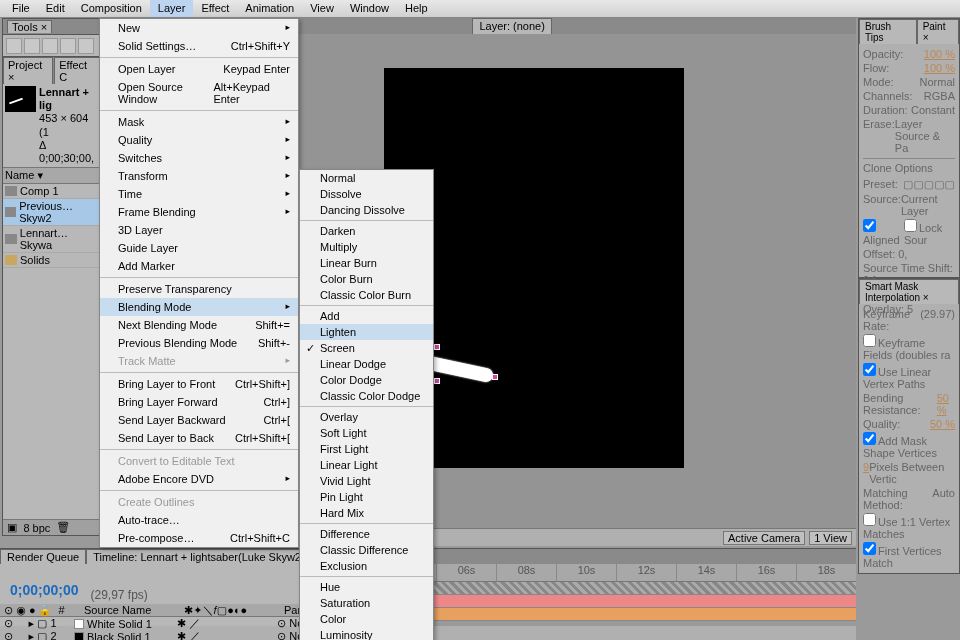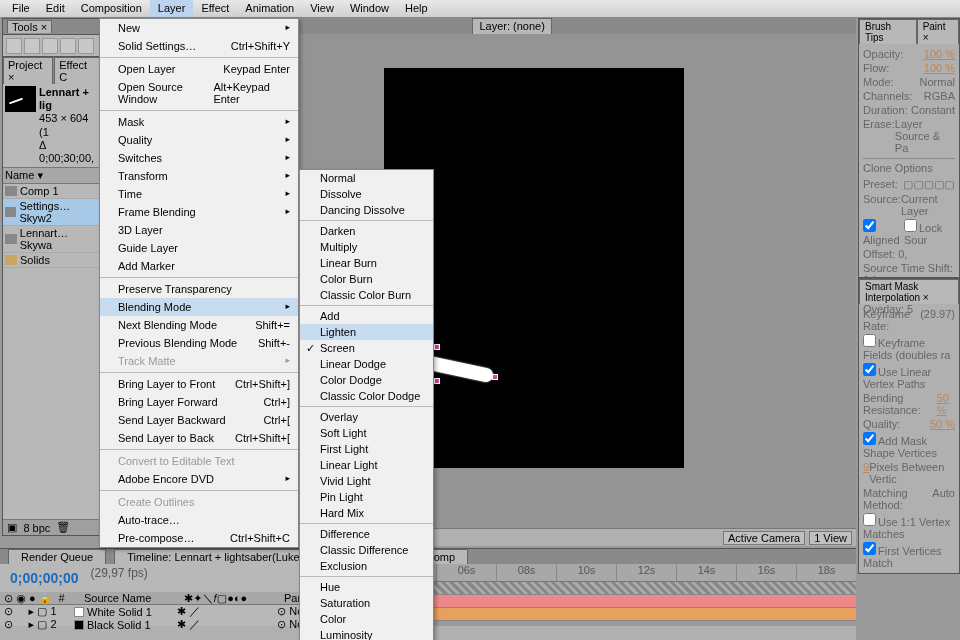--- a/index.html
+++ b/index.html
@@ -43,21 +43,21 @@
 .right-col { position: absolute; top: 18px; right: 0; width: 102px; bottom: 0; }
 .right-panel { background: #b0b0b0; border: 1px solid #555; margin-bottom: 0; font-size: 10px; }
 .right-panel .hdr { display:flex; background:#8a8a8a; }
 .right-panel .hdr span { background:#b8b8b8; padding:1px 5px; border:1px solid #666; border-bottom:none; font-size:10px; }
 .right-panel .body { padding: 3px 4px; color:#666; }
 .right-panel .body .ln { display:flex; justify-content:space-between; padding:1px 0; }
 .right-panel .body .ln .val { color:#b85; text-decoration:underline; }
 .right-panel .body .ln input[type=checkbox] { margin-right:2px; }
 .timeline-area { position: absolute; bottom: 0; left: 0; right: 104px; height: 92px; background: #b0b0b0; border-top: 1px solid #555; }
 .tl-tabs { display:flex; background:#8a8a8a; height:15px; font-size:10px; }
-.tl-tabs span { background:#b8b8b8; padding:1px 12px; border:1px solid #666; border-bottom:none; margin-left:8px; }
+.tl-tabs span { background:#b8b8b8; padding:1px 6px; border:1px solid #666; border-bottom:none; margin-left:0; }
 .tl-body { display:flex; height:62px; }
 .tl-left { width: 435px; background:#b8b8b8; border-right:1px solid #555; }
 .tl-time { color:#1a6abf; font-weight:bold; font-size:14px; padding:4px; }
 .tl-fps { font-size:12px; color:#555; }
 .tl-header-row { display:flex; background:#a8a8a8; font-size:9px; border-bottom:1px solid #777; padding:0 4px; height:13px; align-items:center; }
 .tl-layer-row { display:flex; font-size:10px; padding:1px 4px; height:13px; align-items:center; }
 .tl-layer-row .sw { width:10px; height:10px; margin-right:3px; }
 .tl-right { flex:1; background:#9a9a9a; position:relative; }
 .tl-ruler { height:18px; background:#a8a8a8; border-bottom:1px solid #777; display:flex; font-size:9px; color:#555;justify-content:center; }
 .tl-ruler span { width:60px; text-align:center; border-left:1px solid #888; }
@@ -283,21 +283,21 @@
     </div>
   </div>
   <div class="proj-list">
     <div class="hdr"><span>Name</span> ▾</div>
     <div class="row">
         <i class="ico"></i>
         <span>Comp 1</span>
       </div>
     <div class="row sel">
         <i class="ico"></i>
-        <span>Settings…Skyw2</span>
+        <span>Previous…Skyw2</span>
       </div>
     <div class="row">
         <i class="ico"></i>
         <span>Lennart…Skywa</span>
       </div>
     <div class="row">
         <i class="ico" style="background:#c8a860"></i>
         <span>Solids</span>
       </div>
   </div>
@@ -408,21 +408,21 @@
 </div>
 
 <div class="timeline-area">
   <div class="tl-tabs">
     <span>Render Queue</span>
     <span>Timeline: Lennart + lightsaber(Luke Skyw2 ×</span>
     <span>Timeline: Comp</span>
   </div>
   <div class="tl-body">
     <div class="tl-left">
-      <div style="display:flex;align-items:flex-start;padding:2px 6px;">
+      <div style="display:flex;align-items:flex-end;padding:2px 6px;margin-top:12px;">
         <span class="tl-time">0;00;00;00</span>
         <span class="tl-fps" style="margin-left:8px">(29,97 fps)</span>
       </div>
       <div class="tl-header-row">
         <span style="width:80px">⊙ ◉ ● 🔒 &nbsp;#</span>
         <span style="width:100px">Source Name</span>
         <span style="width:100px">✱✦＼𝑓▢●◐●</span>
         <span>Parent</span>
       </div>
       <div class="tl-layer-row">

